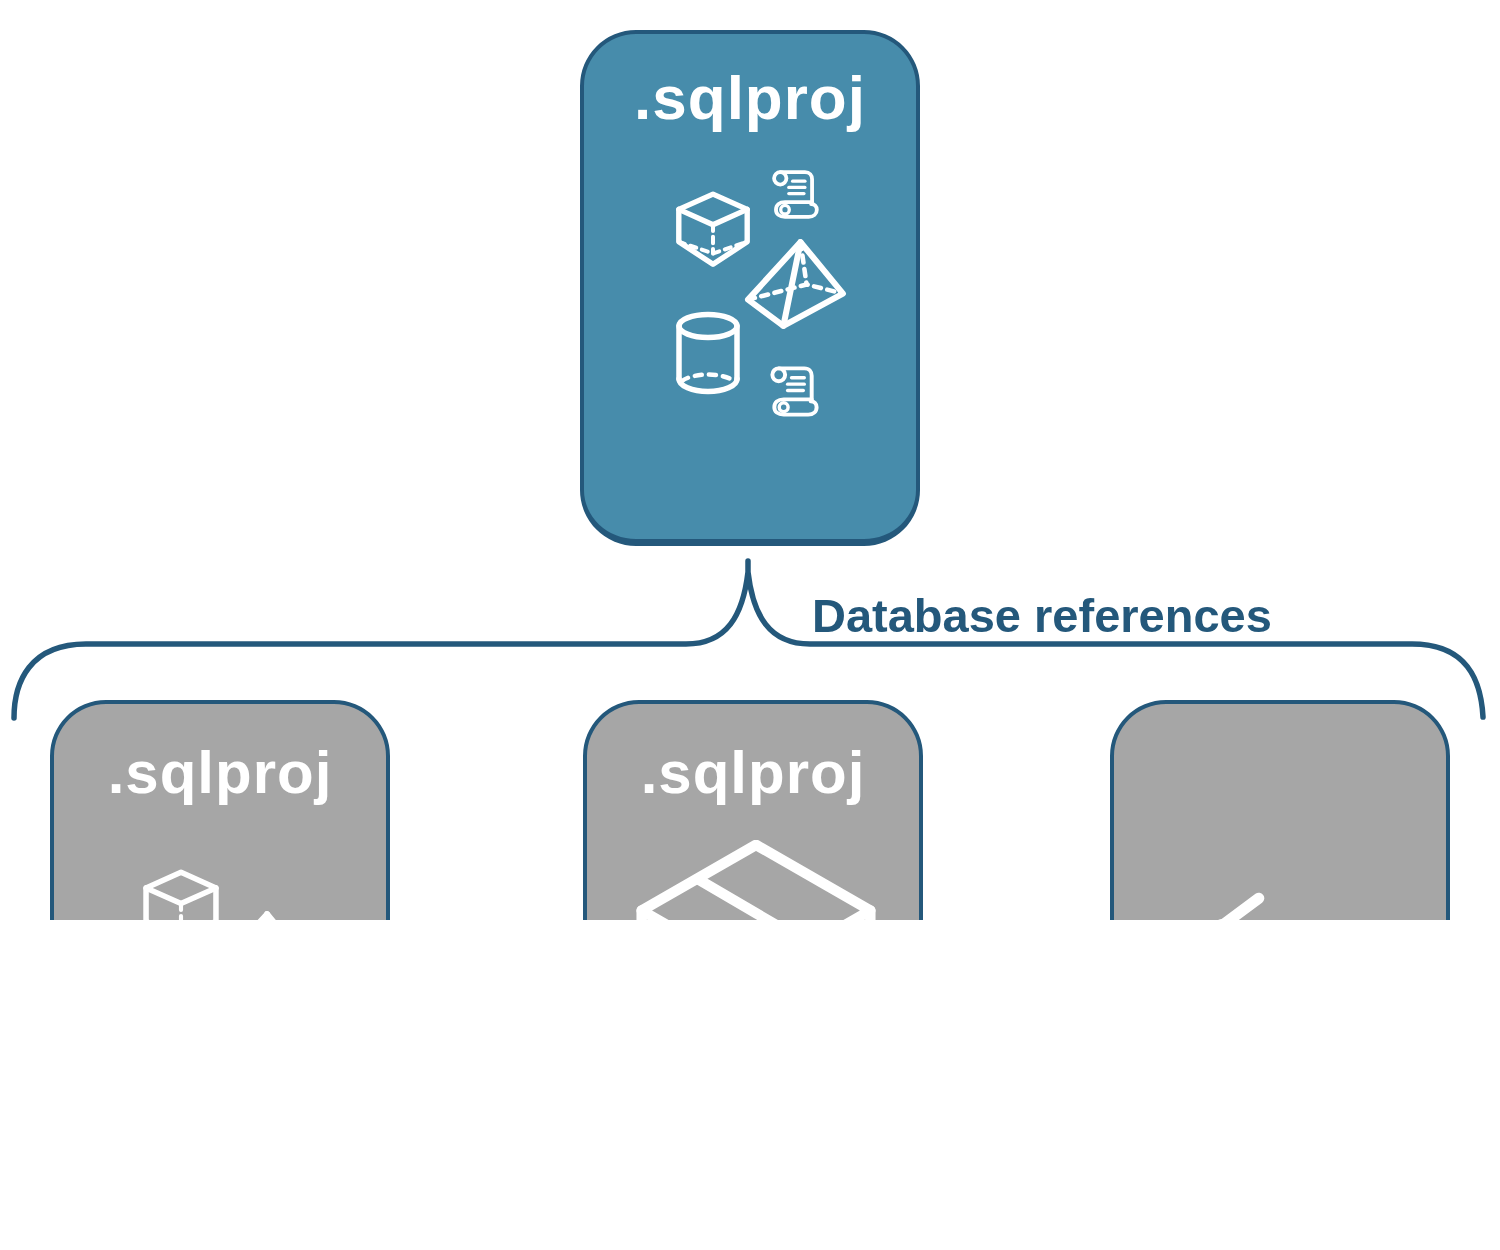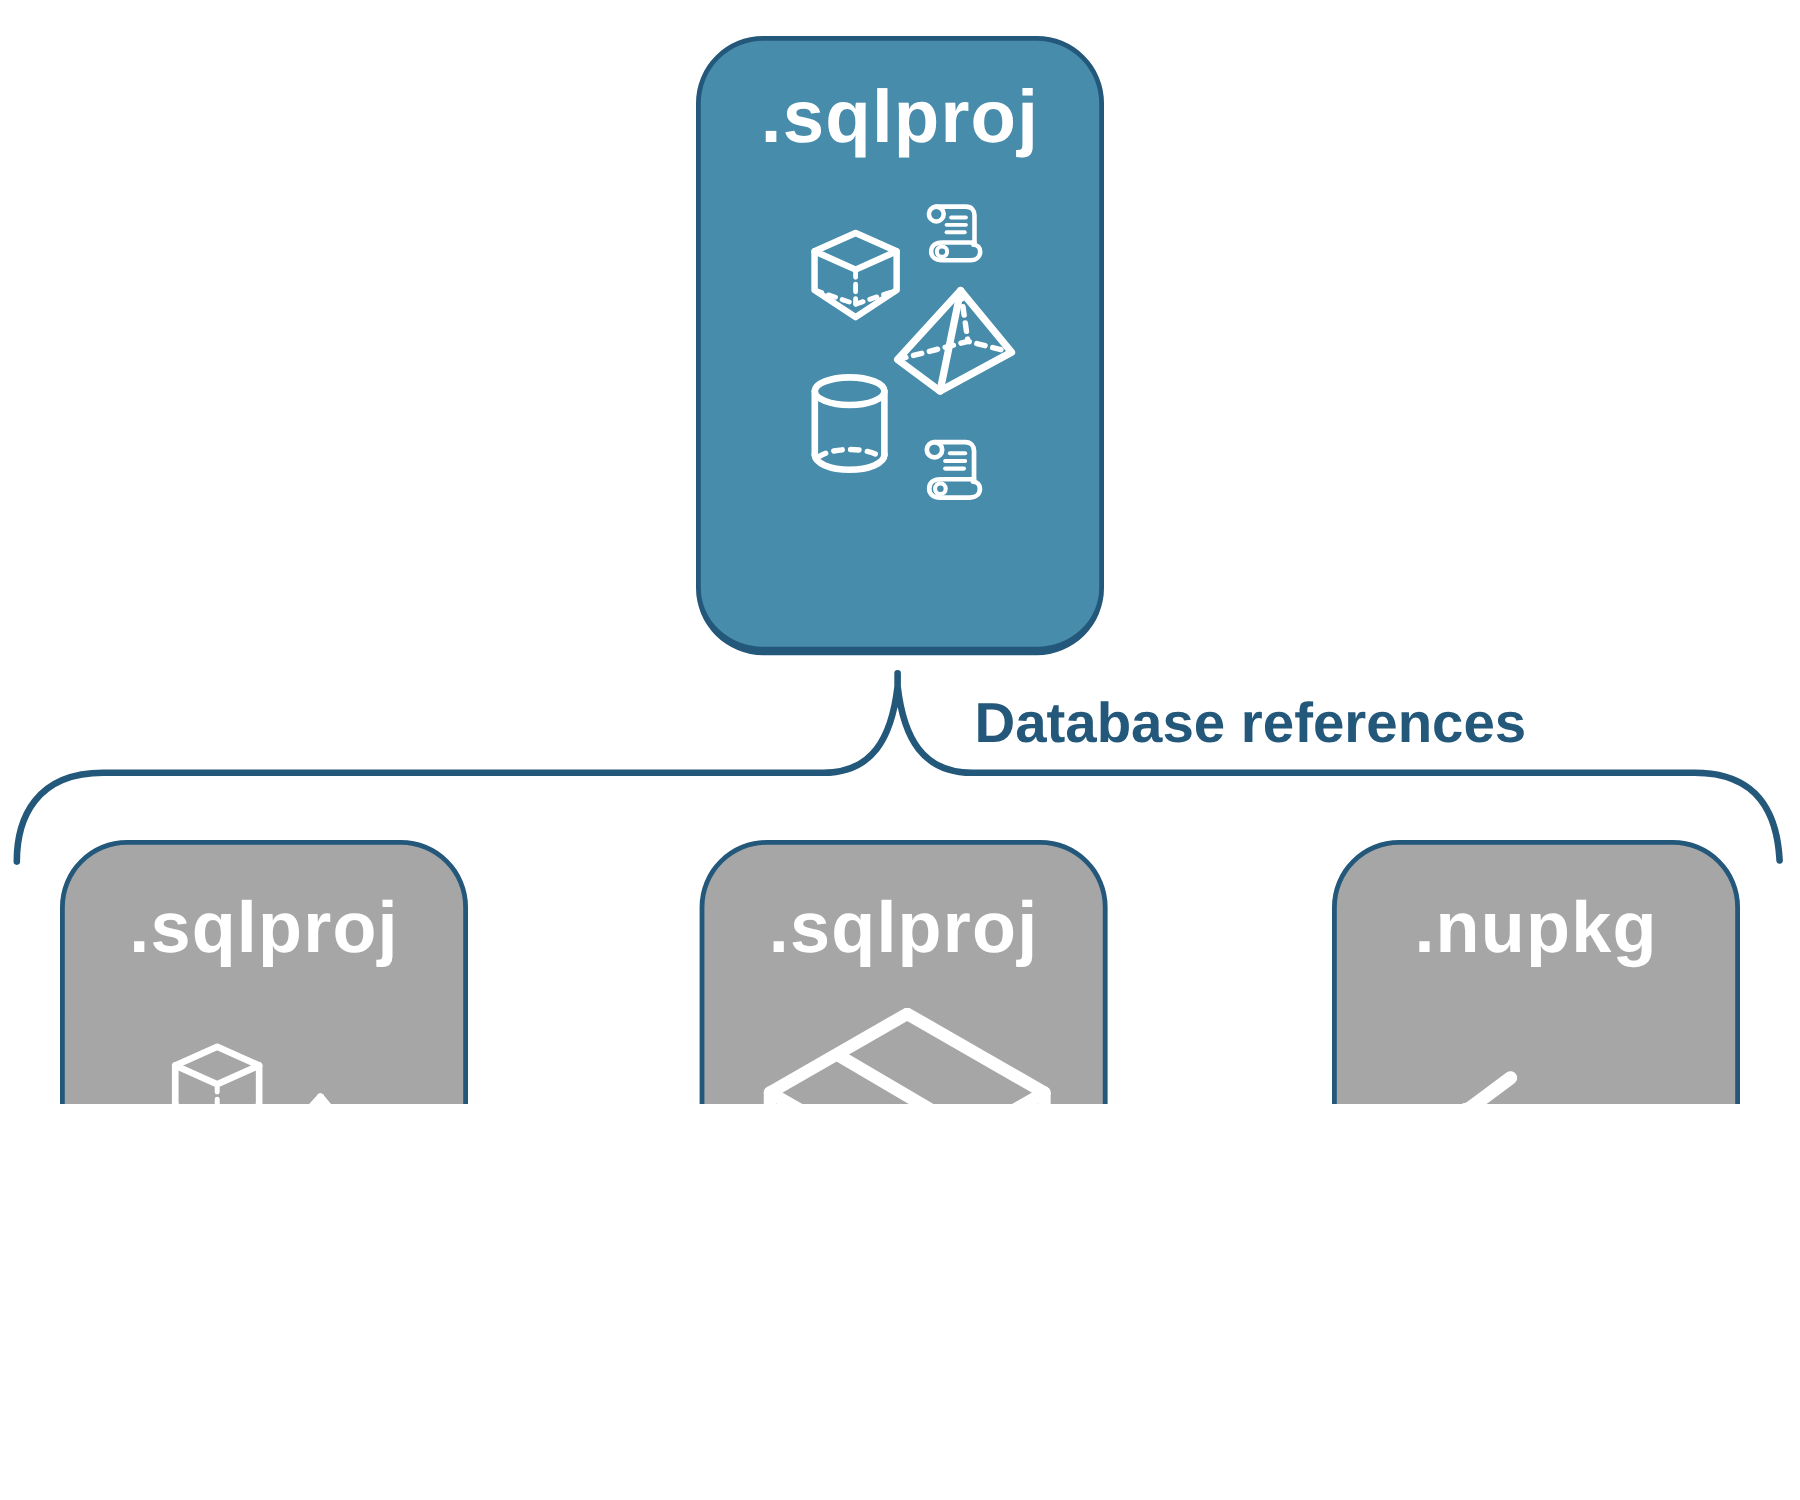--- a/index.html
+++ b/index.html
@@ -62,21 +62,21 @@
   .node-child.c3 .i-truck   {left:56px; top:150px; width:252px;height:327px;}
 
   .brace{
     position:absolute;left:0;top:540px;width:1500px;height:200px;
   }
   .brace path{
     fill:none;stroke:var(--navy);stroke-width:5.5;
     stroke-linecap:round;stroke-linejoin:round;
   }
   .connector-label{
-    position:absolute;left:812px;top:574px;
+    position:absolute;left:812px;top:588px;
     color:var(--navy);
     font-weight:bold;
     font-size:47px;
     white-space:nowrap;
   }
   .hole{fill:var(--gray);}
   .wht{fill:var(--white);}
 </style>
 </head>
 <body>
@@ -193,19 +193,18 @@
   </div>
 
   <div class="node node-child c2">
     <div class="node-title">.sqlproj</div>
     <svg class="icon i-package" viewBox="0 0 100 118">
         <use href="#sym-package"></use>
       </svg>
   </div>
 
   <div class="node node-child c3">
-    <div class="node-title">.nupkg</div>
     <svg class="icon i-truck" viewBox="0 0 250 325">
         <use href="#sym-handtruck"></use>
       </svg>
   </div>
 
 </div>
 
 </body></html>

